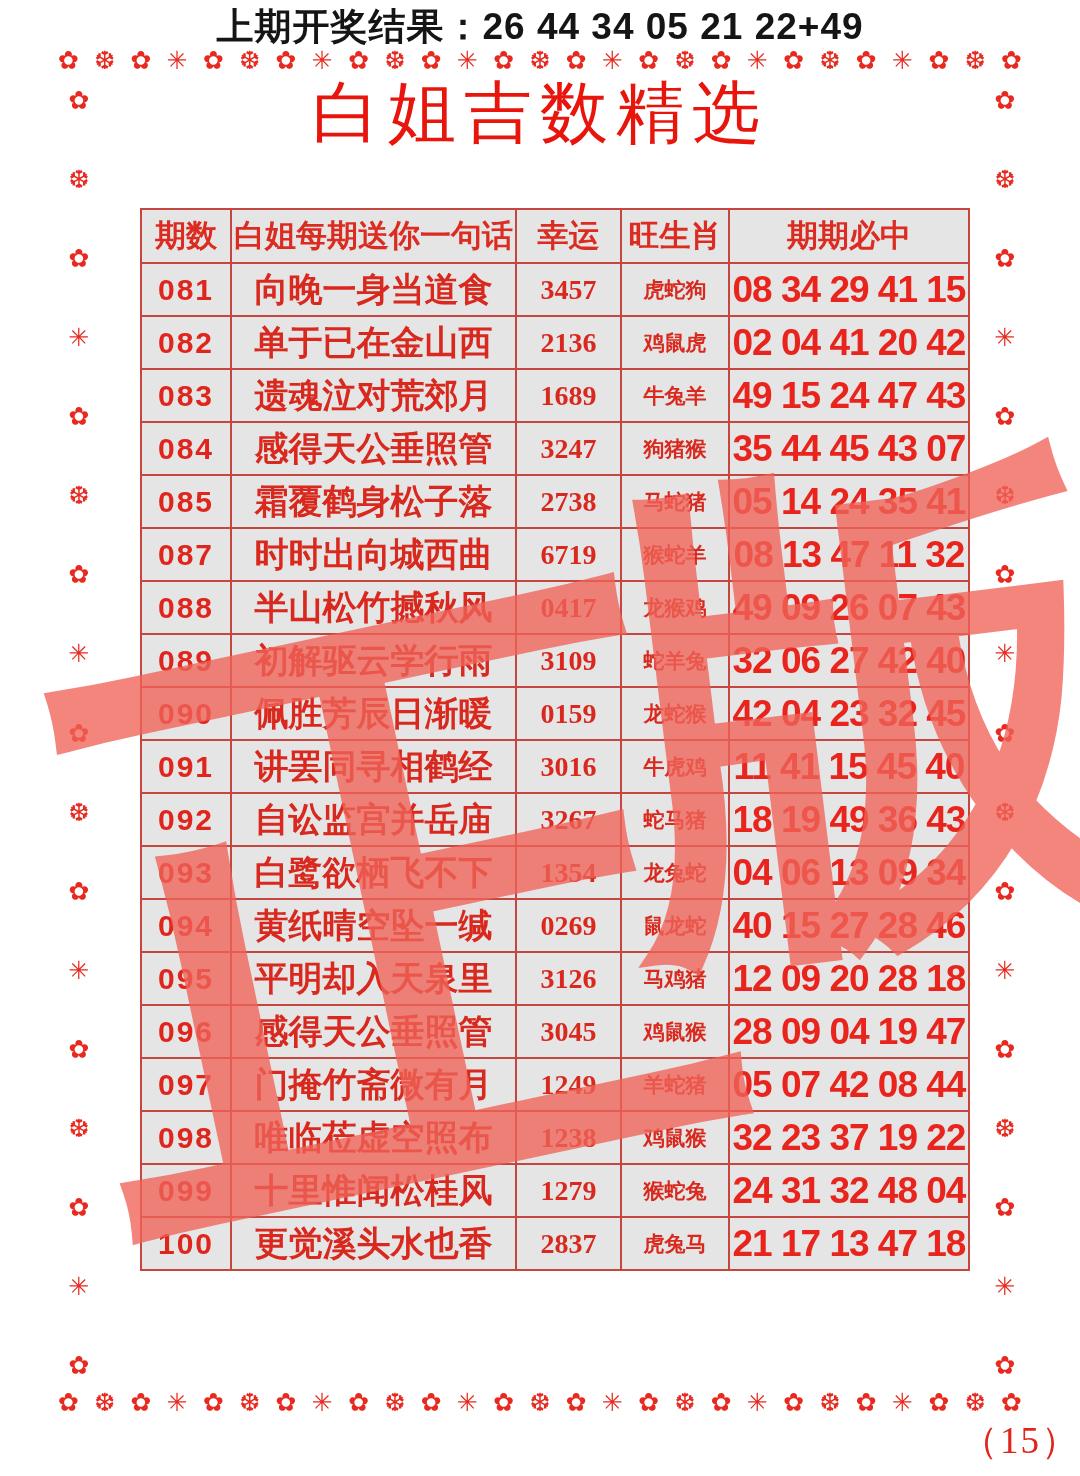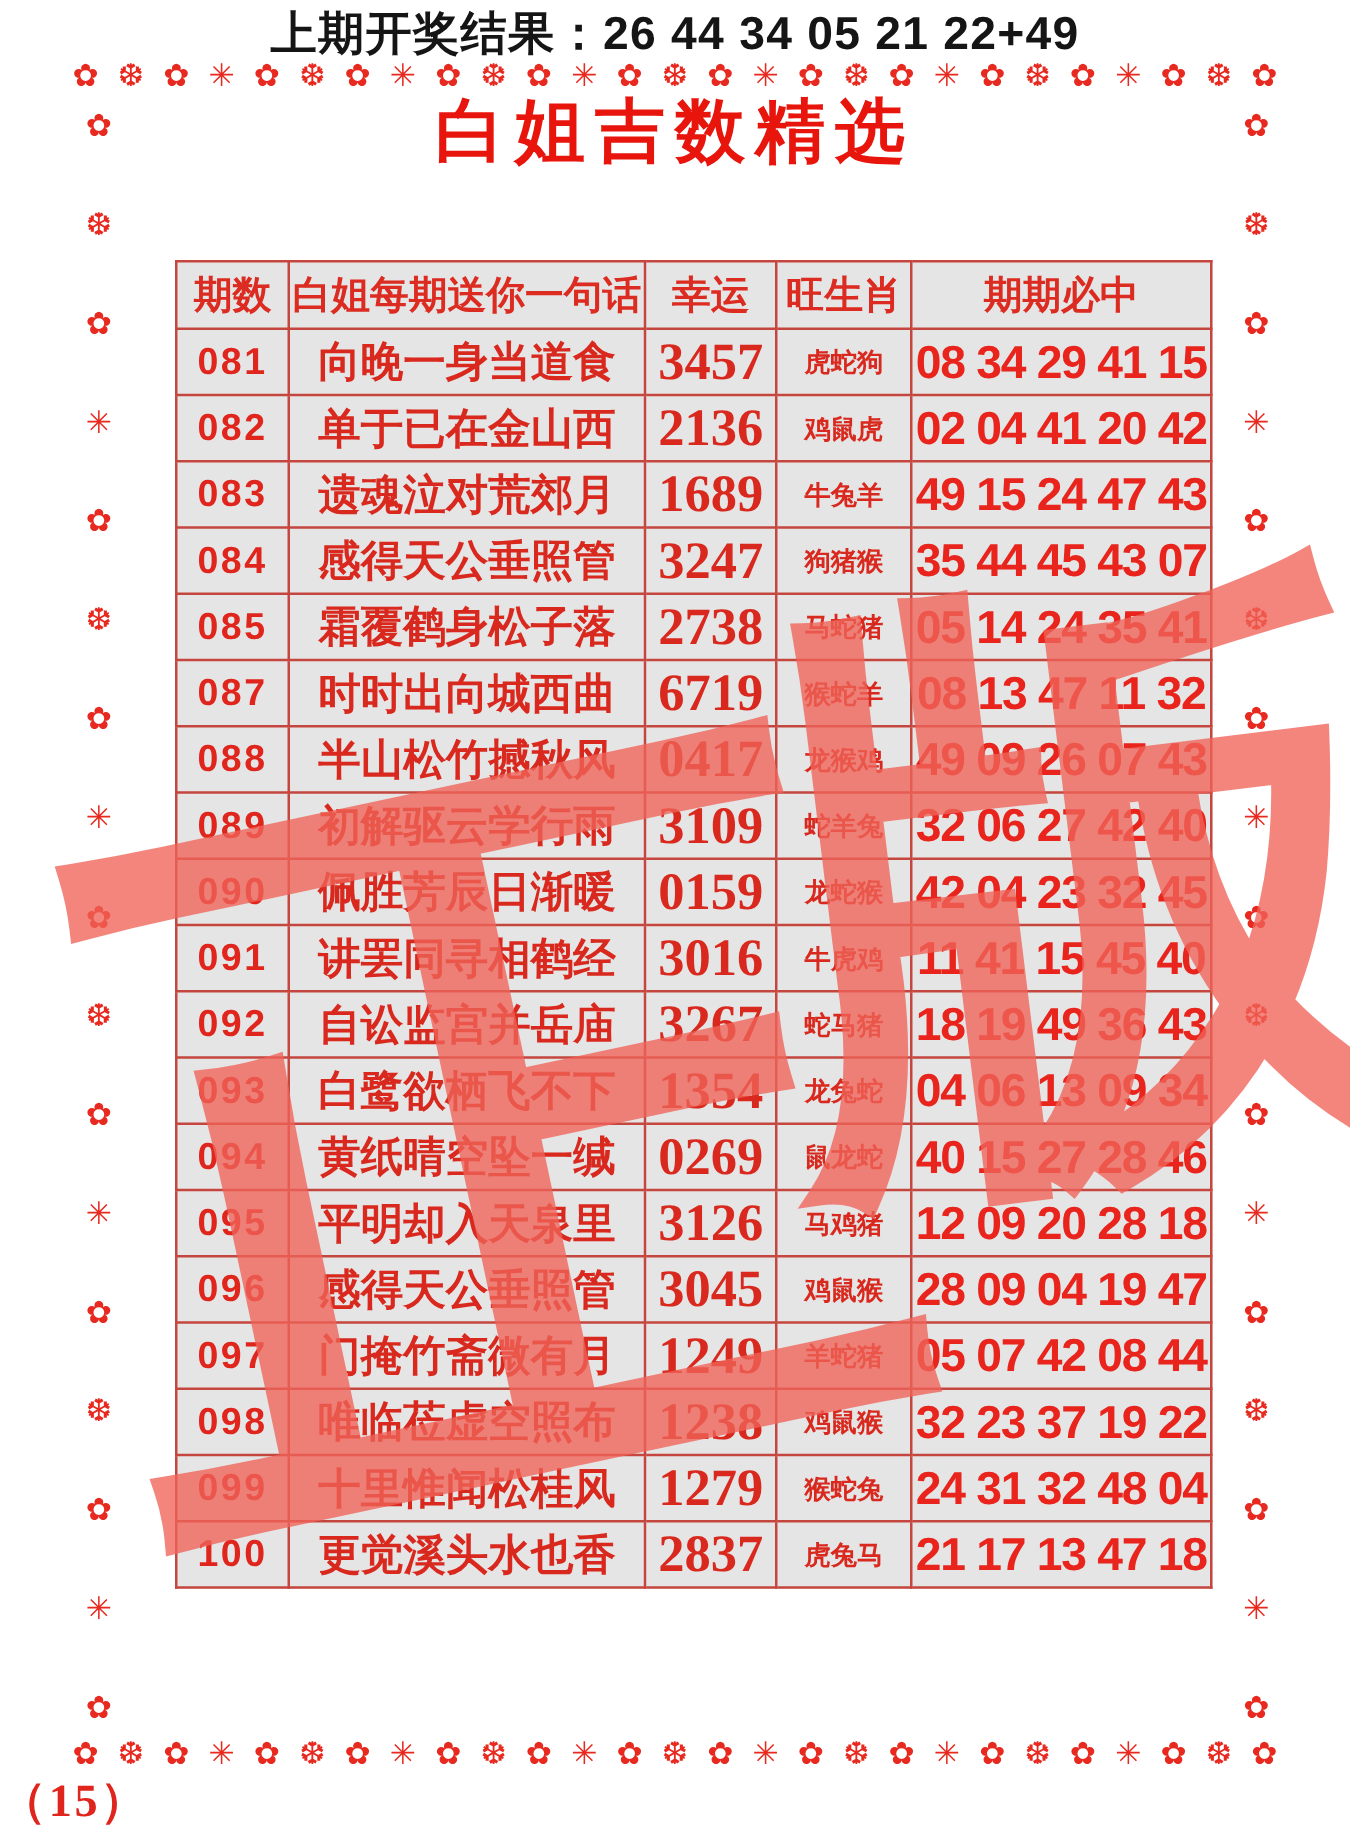--- a/index.html
+++ b/index.html
@@ -17,45 +17,45 @@
   .strip span{display:block;line-height:1;}
   .strip-h{left:58px;width:964px;height:32px;display:flex;justify-content:space-between;align-items:center;font-size:25px;}
   .strip-top{top:44px;}
   .strip-bottom{top:1386px;}
   .strip-v{top:88px;height:1290px;width:42px;display:flex;flex-direction:column;justify-content:space-between;align-items:center;font-size:25px;}
   .strip-left{left:58px;}
   .strip-right{left:984px;}
 
   .title{
     position:absolute;top:68px;left:0;width:100%;margin:0;text-align:center;
-    font-size:56px;font-weight:bold;color:#e8150d;letter-spacing:8px;white-space:nowrap;
+    font-size:68px;font-weight:normal;color:#e8150d;letter-spacing:8px;white-space:nowrap;
   }
 
   table.tips{
     position:absolute;left:140px;top:208px;width:828px;
     border-collapse:collapse;table-layout:fixed;background:#e5e5e5;
   }
   table.tips th,table.tips td{border:2px solid #c5463e;overflow:hidden;padding:0;}
   table.tips thead tr{height:54px;}
   table.tips tbody tr{height:53px;}
   th{font-size:31px;font-weight:bold;color:#dc2c21;text-align:center;font-family:"Liberation Serif",serif;}
   .c-period{font-family:"Liberation Sans",sans-serif;font-weight:bold;font-size:30px;color:#e0251d;text-align:center;letter-spacing:2px;}
   .c-phrase{font-size:34px;font-weight:bold;color:#d9291e;text-align:center;white-space:nowrap;}
-  .c-lucky{font-size:42px;font-weight:bold;color:#d9291e;text-align:center;font-family:"Liberation Serif",serif;}
+  .c-lucky{font-size:28px;font-weight:bold;color:#d9291e;text-align:center;font-family:"Liberation Serif",serif;}
   .c-zodiac{font-size:21px;font-weight:bold;color:#d9291e;text-align:center;white-space:nowrap;}
   .c-numbers{font-family:"Liberation Sans",sans-serif;font-weight:bold;font-size:37px;color:#e8241c;text-align:center;white-space:nowrap;letter-spacing:-1px;}
 
   .watermark{position:absolute;left:0;top:0;width:1080px;height:1476px;z-index:6;pointer-events:none;}
   .watermark span{position:absolute;font-weight:bold;line-height:1;color:rgba(240,99,88,0.78);font-family:"Liberation Serif",serif;}
   .wm-zheng{left:70px;top:590px;font-size:650px;transform:rotate(-12deg);}
   .wm-ban{left:620px;top:450px;font-size:520px;transform:rotate(-7deg);}
 
   .page-number{
-    position:absolute;top:1416px;left:0;width:100%;text-align:left;
-    font-size:37px;font-weight:bold;color:#e0251d;letter-spacing:2px;
+    position:absolute;top:1416px;left:0;width:100%;text-align:right;
+    font-size:37px;font-weight:normal;color:#e0251d;letter-spacing:2px;
   }
 </style>
 </head>
 <body>
 
 <div class="top-result">上期开奖结果：26 44 34 05 21 22+49</div>
 
 <div class="strip strip-h strip-top" id="strip-top">
     <span>✿</span>
     <span>❆</span>

